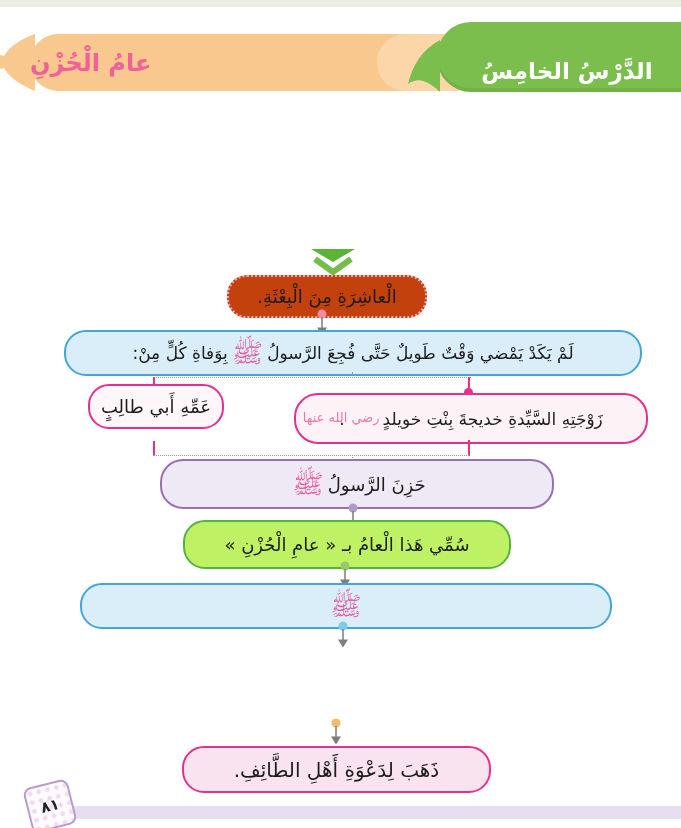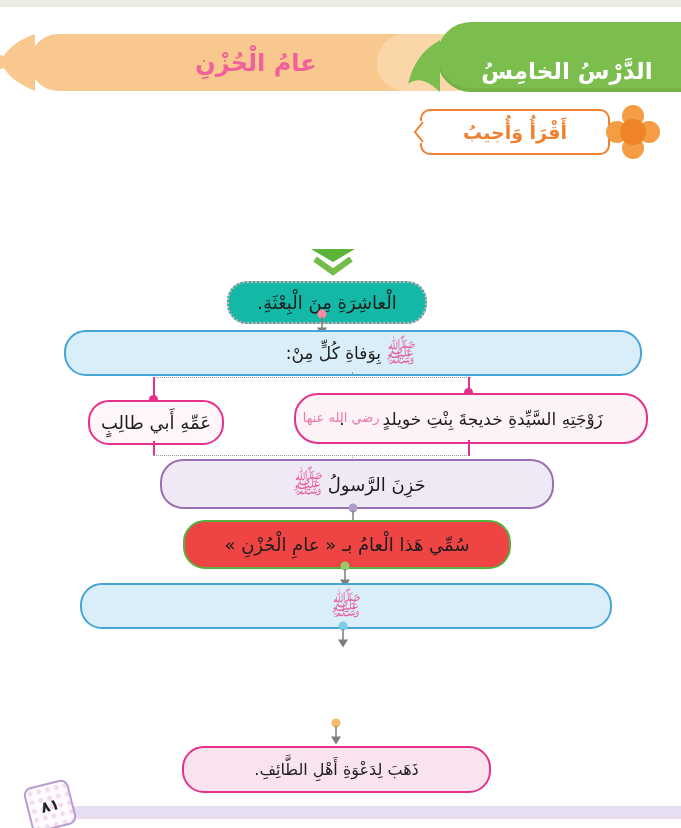--- a/index.html
+++ b/index.html
@@ -5,21 +5,21 @@
   html,body{margin:0;padding:0;background:#fff;}
   .page{position:relative;width:681px;height:828px;background:#ffffff;overflow:hidden;
         font-family:"DejaVu Sans",sans-serif;direction:rtl;color:#222;}
   .abs{position:absolute;}
 
   
   .top-strip{left:0;top:0;width:681px;height:7px;background:#EDEEE3;}
 
   
   .title-banner{left:30px;top:34px;width:452px;height:57px;background:#F9C88E;
-    border-radius:28px;z-index:1;display:flex;align-items:center;justify-content:center;}
+    border-radius:28px;z-index:1;display:flex;align-items:center;justify-content:flex-end;}
   .title-banner-highlight{position:absolute;right:0;top:0;width:105px;height:57px;
     background:#FBD6A9;border-radius:28px;}
   .title-banner-tip{position:absolute;left:-37px;top:0;}
   .lesson-title{position:relative;z-index:2;font-size:24px;font-weight:bold;color:#F0609A;}
 
   .lesson-banner{left:437px;top:22px;width:250px;height:70px;background:#7CBE4D;
     border-radius:34px 0 0 34px;z-index:2;display:flex;align-items:center;justify-content:center;
     box-shadow:inset 0 -4px 0 rgba(0,0,0,0.06);}
   .lesson-banner-tip{position:absolute;left:-29px;top:16px;}
   .lesson-banner-label{font-size:23px;font-weight:bold;color:#ffffff;padding-left:10px;margin-top:28px;}
@@ -31,38 +31,38 @@
   .activity-badge-label{font-size:19px;font-weight:bold;color:#F08030;}
   .badge-ornament{position:absolute;left:184px;top:-6px;}
   .badge-notch{position:absolute;left:-9px;top:10px;}
 
   
   .fbox{position:absolute;display:flex;align-items:center;justify-content:center;
         text-align:center;color:#1d1d1d;}
   .nowrap{white-space:nowrap;}
   .intro-box{left:30px;top:160px;width:637px;height:91px;border-radius:36px;
     background:#F0F5E5;border:2px solid #68B548;font-size:17.5px;line-height:42px;padding:0 20px;box-sizing:border-box;}
-  .year-box{left:227px;top:281px;width:196px;height:39px;border-radius:20px;
-    background:#14b8a6;border:2px dotted #F2A6B6;font-size:18px;}
+  .year-box{left:227px;top:275px;width:196px;height:39px;border-radius:20px;
+    background:#c2410c;border:2px dotted #F2A6B6;font-size:18px;}
   .bereaved-box{left:64px;top:330px;width:574px;height:42px;border-radius:22px;
     background:#D9EEF8;border:2px solid #45A5D7;font-size:17px;}
-  .uncle-box{left:88px;top:400px;width:132px;height:41px;border-radius:21px;
+  .uncle-box{left:88px;top:384px;width:132px;height:41px;border-radius:21px;
     background:#FEF6F9;border:2px solid #E6308E;font-size:18px;}
   .wife-box{left:294px;top:393px;width:350px;height:47px;border-radius:24px;
     background:#FDF2F6;border:2px solid #E6308E;font-size:17px;}
   .grief-box{left:160px;top:459px;width:390px;height:46px;border-radius:23px;
     background:#EFE8F5;border:2px solid #9A70B4;font-size:18px;}
   .naming-box{left:183px;top:520px;width:324px;height:45px;border-radius:22px;
-    background:#ef4444;border:2px solid #55B23E;font-size:18px;}
+    background:#bef264;border:2px solid #55B23E;font-size:18px;}
   .quraysh-box{left:80px;top:583px;width:528px;height:42px;border-radius:22px;
     background:#D9EEF8;border:2px solid #45A5D7;font-size:17px;}
   .patience-box{left:38px;top:648px;width:614px;height:74px;border-radius:36px;
     background:#FBE7CA;border:2px solid #F0A558;font-size:17.5px;line-height:34px;padding:0 16px;box-sizing:border-box;}
   .taif-box{left:182px;top:746px;width:305px;height:43px;border-radius:22px;
-    background:#F9E3EE;border:2px solid #E6308E;font-size:16px;}
+    background:#F9E3EE;border:2px solid #E6308E;font-size:20px;}
 
   
   .pbuh{font-size:26px;color:#E75A9C;margin:0 4px;line-height:0;vertical-align:middle;}
   .honorific{display:inline-block;width:32px;font-size:13px;line-height:1.15;
     color:#E879AE;vertical-align:middle;margin:8px 3px;}
 
   
   .dotted-h{border-top:1px dotted #9a9a9a;height:0;}
   .dotted-v{border-left:1px dotted #9a9a9a;width:0;}
   .mline{border-left:2px solid #E6308E;width:0;}
@@ -98,38 +98,20 @@
 
   <div class="abs lesson-banner">
     <span class="lesson-banner-tip">
       <svg width="32" height="54" viewBox="0 0 32 54">
         <path d="M32,2 C14,12 5,26 0,46 C11,38 21,44 32,54 Z" fill="#7CBE4D"></path>
       </svg>
     </span>
     <span class="lesson-banner-label">الدَّرْسُ الخامِسُ</span>
   </div>
 
-  <div class="abs activity-badge">
-    <span class="badge-notch">
-      <svg width="11" height="22" viewBox="0 0 11 22">
-        <rect x="5" y="0" width="6" height="22" fill="#ffffff"></rect>
-        <polyline points="10,1 2,11 10,21" fill="none" stroke="#F08030" stroke-width="2"></polyline>
-      </svg>
-    </span>
-    <span class="activity-badge-label">أَقْرَأُ وَأُجيبُ</span>
-    <span class="badge-ornament">
-      <svg width="54" height="54" viewBox="0 0 54 54">
-        <circle cx="27" cy="11" r="11" fill="#F49D42"></circle>
-        <circle cx="11" cy="27" r="11" fill="#F49D42"></circle>
-        <circle cx="43" cy="27" r="11" fill="#F49D42"></circle>
-        <circle cx="27" cy="43" r="11" fill="#F49D42"></circle>
-        <circle cx="27" cy="27" r="13" fill="#EF8327"></circle>
-      </svg>
-    </span>
-  </div>
 
 
   <span class="abs" style="left:306px;top:249px;">
     <svg width="54" height="27" viewBox="0 0 54 27">
       <polygon points="5,0 49,0 27,13" fill="#5CB437"></polygon>
       <polyline points="9,10 27,23 45,10" fill="none" stroke="#74BD4B" stroke-width="6"></polyline>
     </svg>
   </span>
 
   <div class="fbox year-box">
@@ -138,20 +120,21 @@
 
   <span class="abs" style="left:316px;top:309px;">
     <svg width="12" height="27" viewBox="0 0 12 27">
       <circle cx="6" cy="5" r="4.5" fill="#F38CA2"></circle>
       <rect x="5.25" y="8" width="1.5" height="11" fill="#7d7d7d"></rect>
       <polygon points="1,18.5 11,18.5 6,26.5" fill="#7d7d7d"></polygon>
     </svg>
   </span>
 
   <div class="fbox bereaved-box nowrap">
+    <span>لَمْ يَكَدْ يَمْضي وَقْتٌ طَويلٌ حَتَّى فُجِعَ الرَّسولُ</span>
     <span class="pbuh">ﷺ</span>
     <span>بِوَفاةِ كُلٍّ مِنْ:</span>
   </div>
 
   <div class="abs dotted-v" style="left:352px;top:372px;height:6px;"></div>
   <div class="abs dotted-h" style="left:153px;top:377px;width:318px;"></div>
   <div class="abs mline" style="left:153px;top:377px;height:26px;"></div>
   <div class="abs mline" style="left:468px;top:377px;height:18px;"></div>
   <div class="abs mdot" style="left:149px;top:395px;"></div>
   <div class="abs mdot" style="left:464px;top:388px;"></div>

